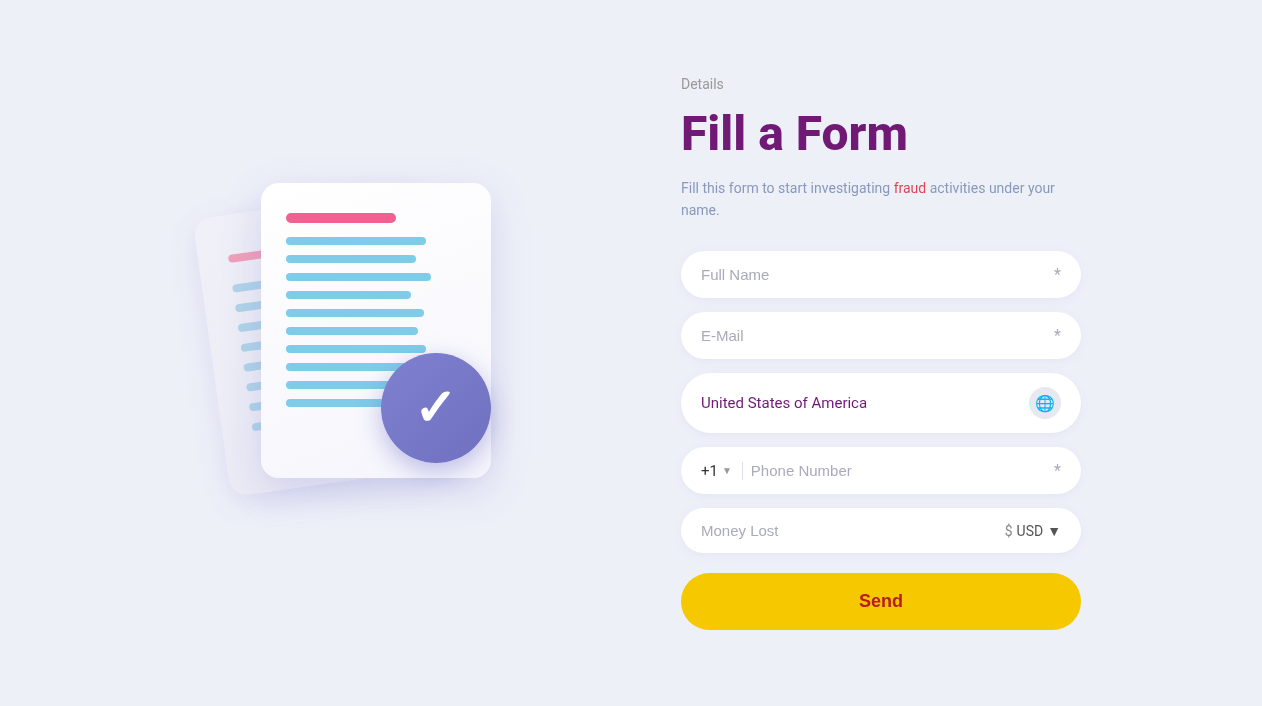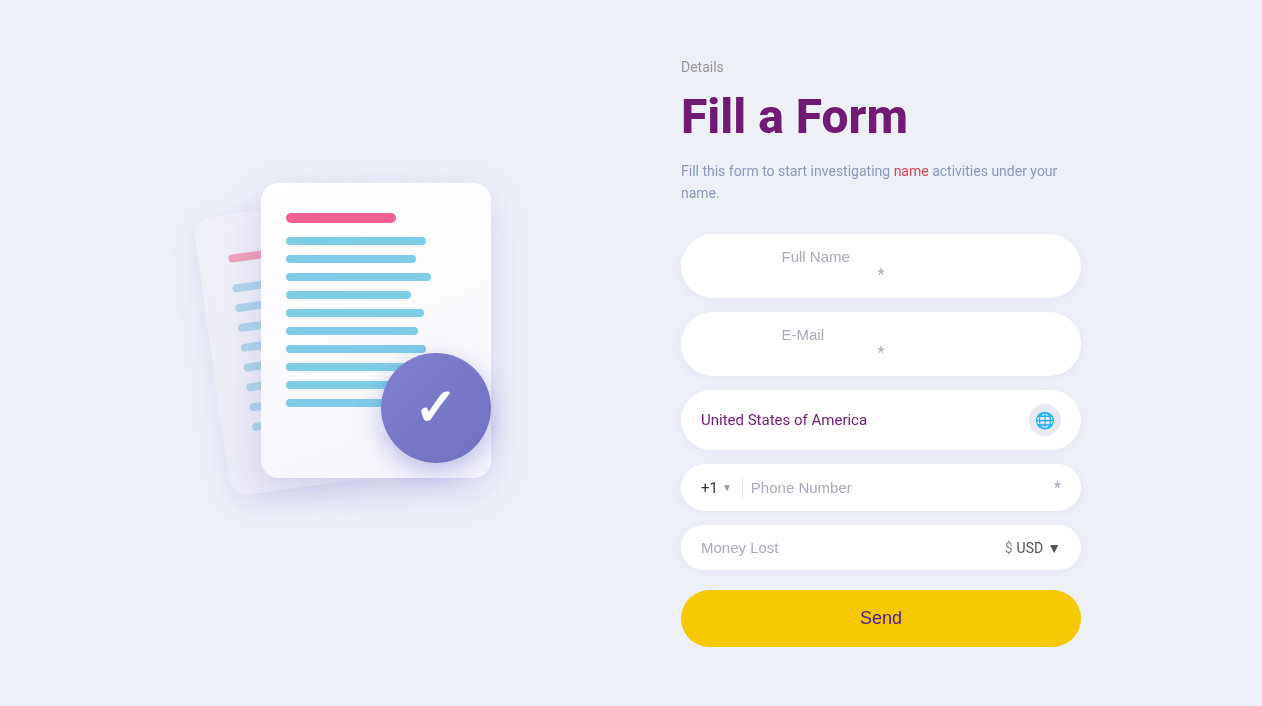--- a/index.html
+++ b/index.html
@@ -178,21 +178,20 @@
 
     .input-wrapper {
       width: 100%;
       background: white;
       border-radius: 50px;
       padding: 14px 20px;
       display: flex;
       align-items: center;
       justify-content: space-between;
       box-shadow: 0 2px 10px rgba(100, 120, 200, 0.08);
-      flex-direction: column;
     }
 
     .input-wrapper input {
       border: none;
       outline: none;
       background: transparent;
       font-size: 15px;
       color: #333;
       flex: 1;
       min-width: 0;
@@ -323,22 +322,22 @@
     }
 
     
     .send-button {
       width: 100%;
       padding: 18px;
       background: #f5c800;
       border: none;
       border-radius: 50px;
       font-size: 18px;
-      font-weight: 400;
-      color: #4c1d95;
+      font-weight: 700;
+      color: #b91c1c;
       cursor: pointer;
       margin-top: 6px;
       transition: background 0.2s;
     }
   </style>
 </head>
 <body>
 
 <div class="page-container">
   <div class="content-wrapper">
@@ -371,21 +370,21 @@
         <div class="doc-front-line"></div>
       </div>
 
       <div class="checkmark-circle"></div>
     </div>
 
     <div class="form-section">
       <div class="breadcrumb">Details</div>
       <h1 class="form-title">Fill a Form</h1>
       <p class="form-subtitle">
-        Fill this form to start investigating <span class="highlight-red">name</span> activities under your name.
+        Fill this form to start investigating <span class="highlight-red">fraud</span> activities under your name.
       </p>
 
       
       <div class="form-field">
         <div class="input-wrapper">
           <input type="text" placeholder="Full Name" style="">
           <span class="required-star">*</span>
         </div>
       </div>
 

